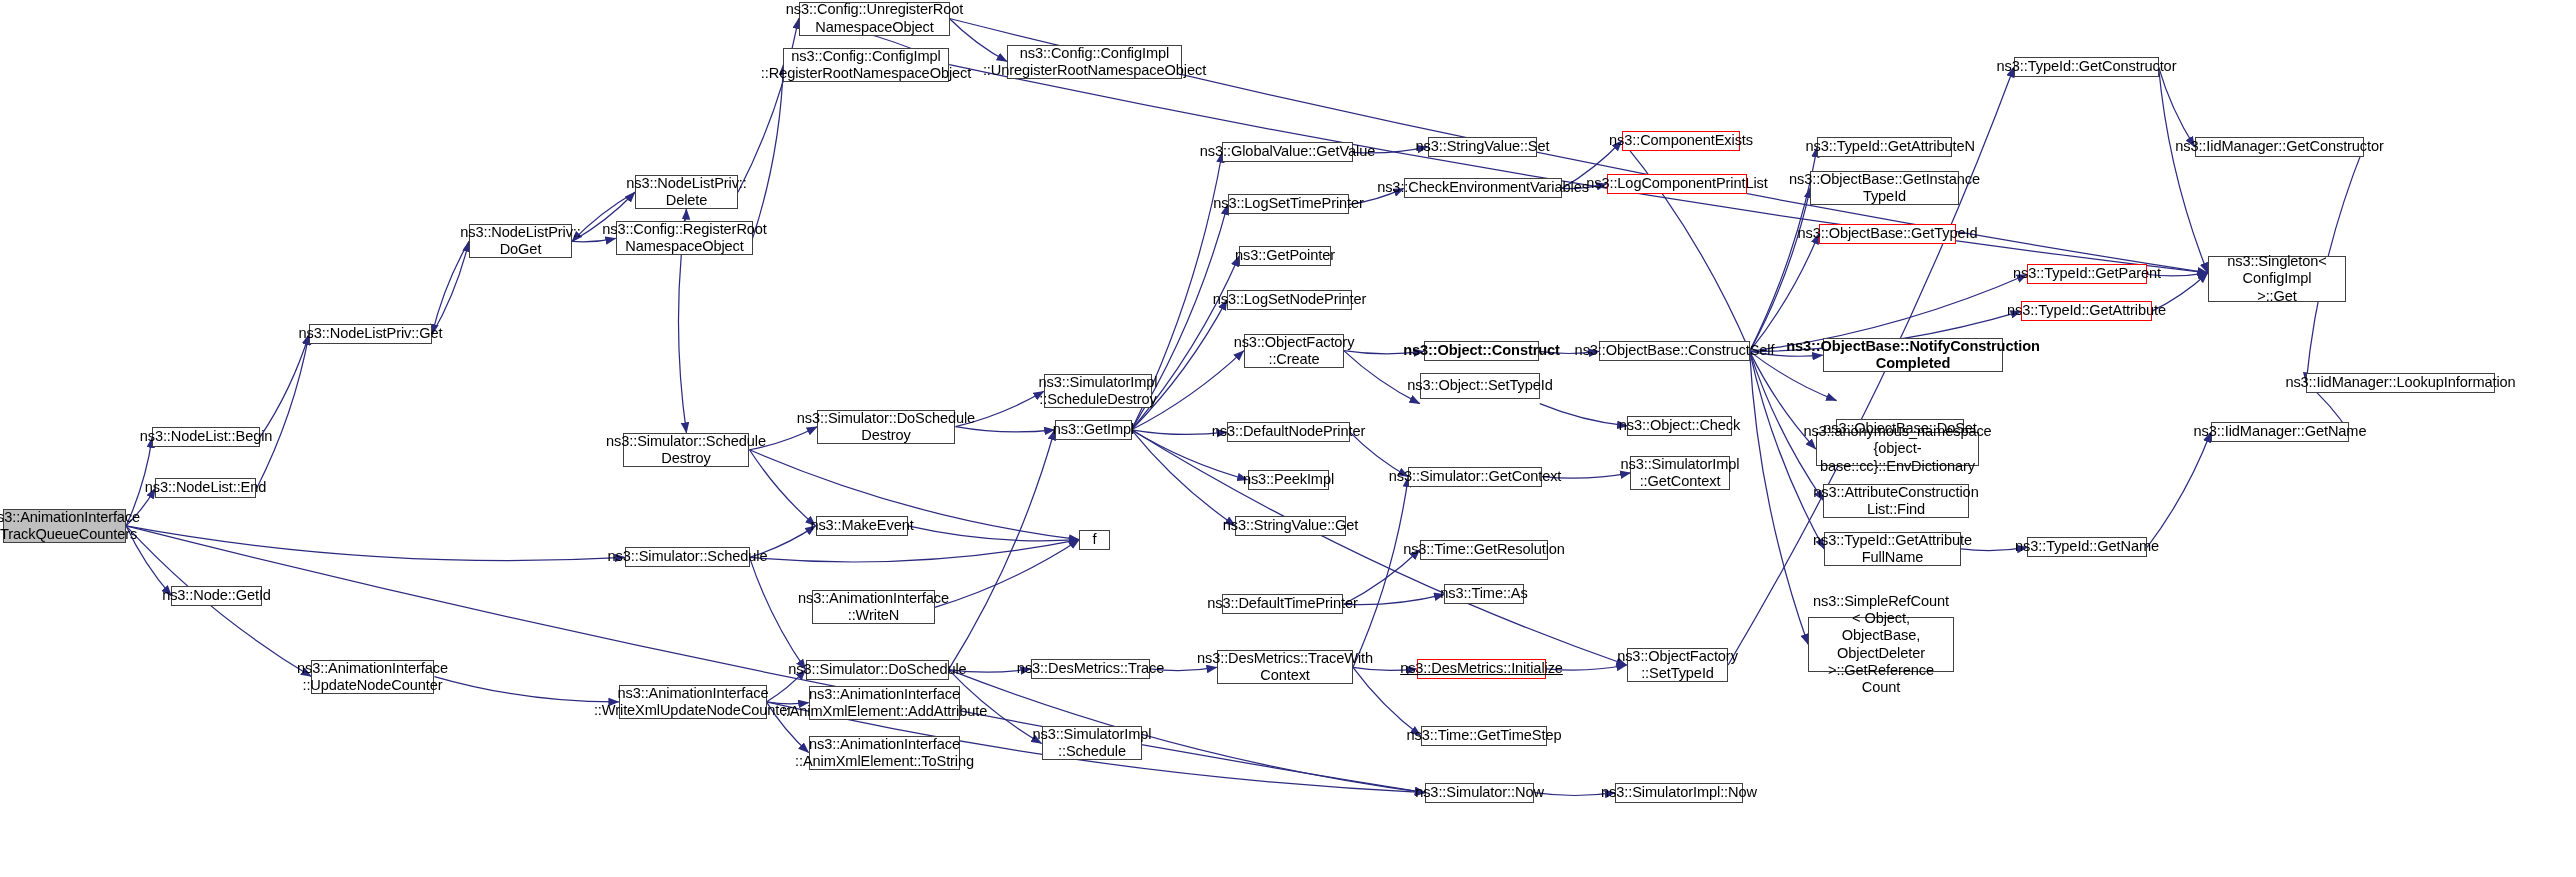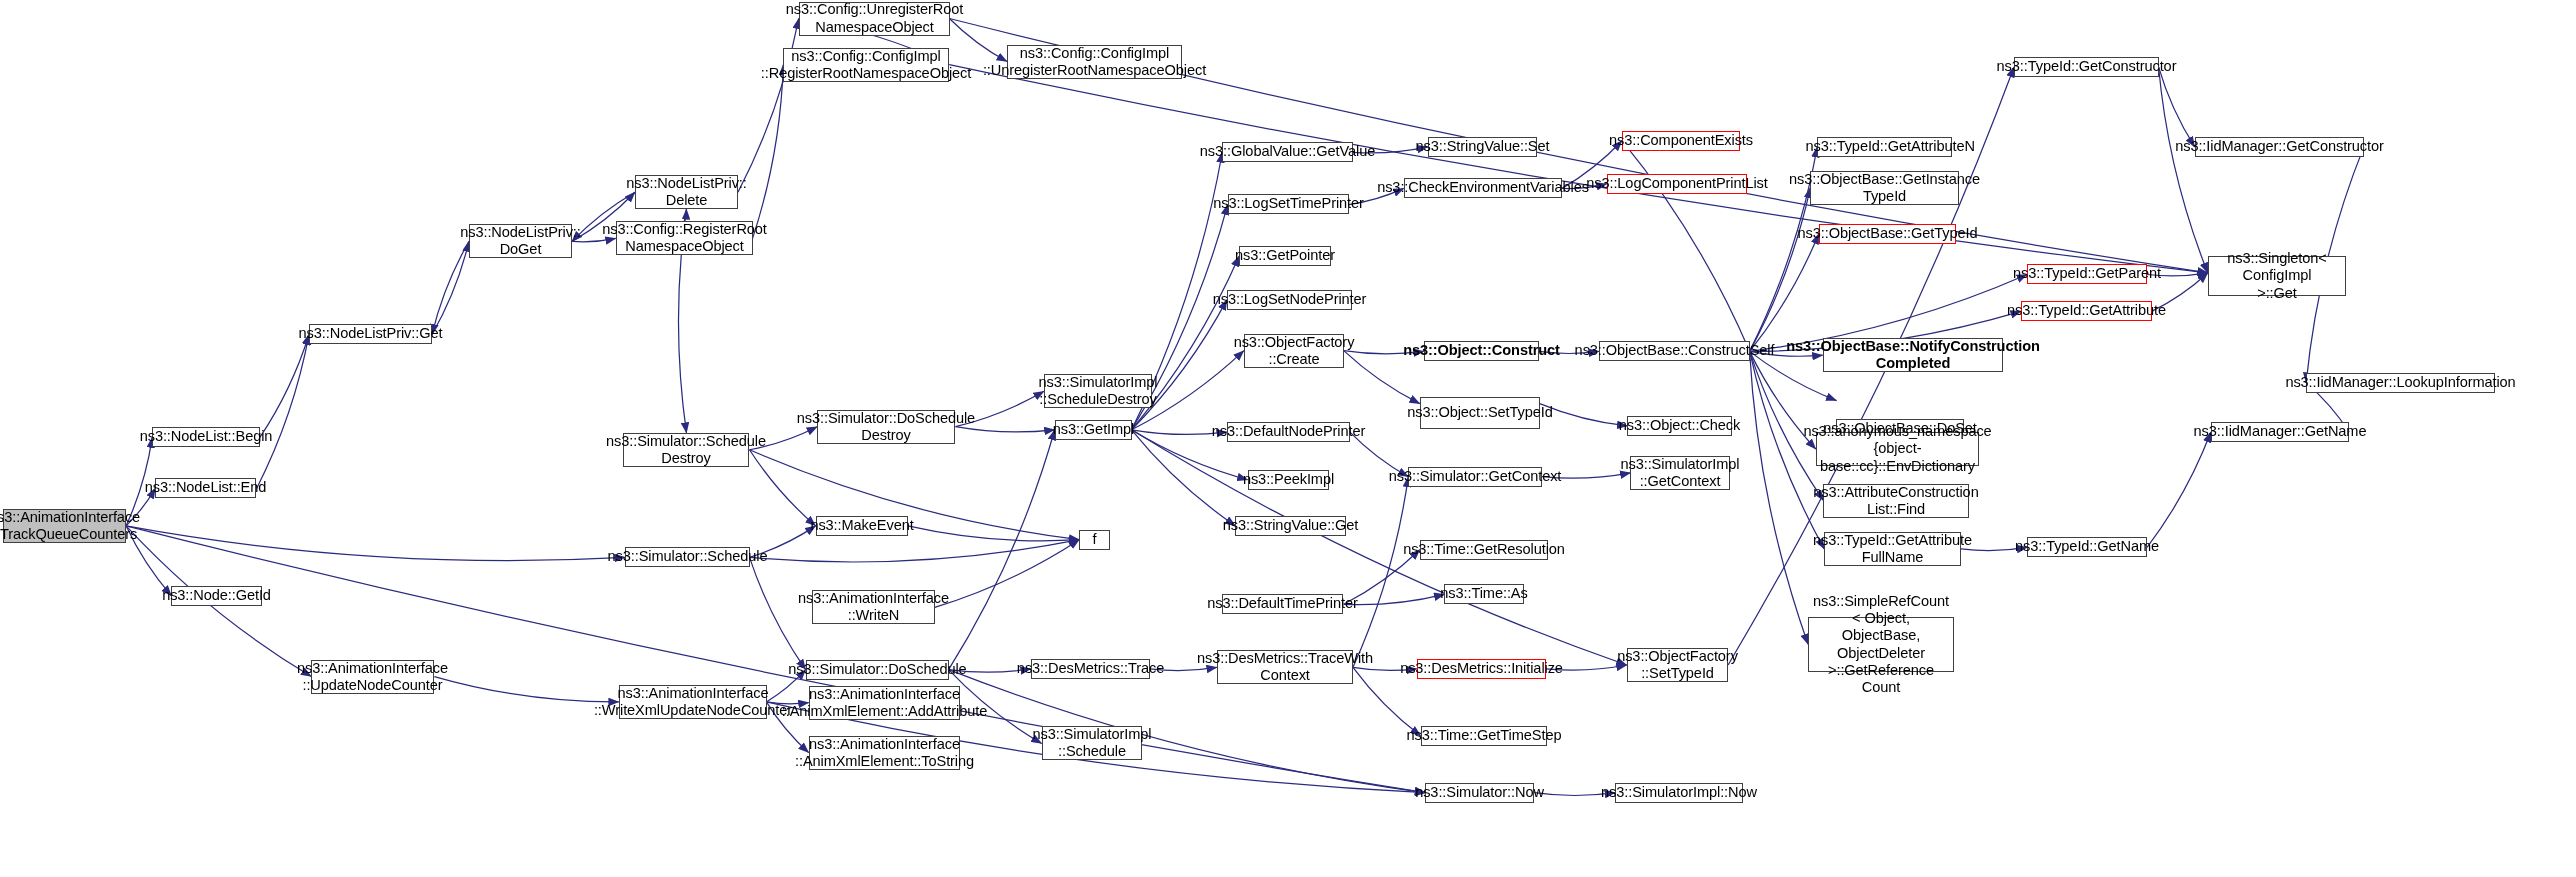--- a/index.html
+++ b/index.html
@@ -183,25 +183,25 @@
 ::Create</div>
       <div class="node" style="left: 1227px; top: 422px; width: 123px; height: 20px;">ns3::DefaultNodePrinter</div>
       <div class="node" style="left: 1248px; top: 470px; width: 81px; height: 20px;">ns3::PeekImpl</div>
       <div class="node" style="left: 1235px; top: 516px; width: 111px; height: 20px;">ns3::StringValue::Get</div>
       <div class="node" style="left: 1222px; top: 594px; width: 121px; height: 20px;">ns3::DefaultTimePrinter</div>
       <div class="node" style="left: 1217px; top: 650px; width: 136px; height: 34px;">ns3::DesMetrics::TraceWith
 Context</div>
       <div class="node" style="left: 1428px; top: 137px; width: 109px; height: 20px;">ns3::StringValue::Set</div>
       <div class="node" style="left: 1404px; top: 178px; width: 158px; height: 20px;">ns3::CheckEnvironmentVariables</div>
       <div class="node" style="left: 1424px; top: 341px; width: 115px; height: 20px; font-weight: bold;">ns3::Object::Construct</div>
-      <div class="node" style="left: 1420px; top: 397px; width: 120px; height: 32px;">ns3::Object::SetTypeId</div>
+      <div class="node" style="left: 1420px; top: 373px; width: 120px; height: 26px;">ns3::Object::SetTypeId</div>
       <div class="node" style="left: 1408px; top: 467px; width: 134px; height: 20px;">ns3::Simulator::GetContext</div>
       <div class="node" style="left: 1420px; top: 540px; width: 128px; height: 20px;">ns3::Time::GetResolution</div>
       <div class="node" style="left: 1444px; top: 584px; width: 80px; height: 20px;">ns3::Time::As</div>
-      <div class="node red" style="left: 1417px; top: 659px; width: 129px; height: 20px;">ns3::DesMetrics::Initialize</div>
+      <div class="node red" style="left: 1417px; top: 659px; width: 129px; height: 20px; text-decoration: underline;">ns3::DesMetrics::Initialize</div>
       <div class="node" style="left: 1421px; top: 726px; width: 126px; height: 20px;">ns3::Time::GetTimeStep</div>
       <div class="node" style="left: 1425px; top: 783px; width: 109px; height: 20px;">ns3::Simulator::Now</div>
       <div class="node red" style="left: 1622px; top: 131px; width: 118px; height: 20px;">ns3::ComponentExists</div>
       <div class="node red" style="left: 1607px; top: 174px; width: 140px; height: 20px;">ns3::LogComponentPrintList</div>
       <div class="node" style="left: 1817px; top: 137px; width: 135px; height: 20px; padding-left: 16px;">ns3::TypeId::GetAttributeN</div>
       <div class="node" style="left: 1810px; top: 171px; width: 149px; height: 34px;">ns3::ObjectBase::GetInstance
 TypeId</div>
       <div class="node red" style="left: 1819px; top: 224px; width: 137px; height: 20px;">ns3::ObjectBase::GetTypeId</div>
       <div class="node" style="left: 1599px; top: 341px; width: 151px; height: 20px;">ns3::ObjectBase::ConstructSelf</div>
       <div class="node" style="left: 1627px; top: 416px; width: 105px; height: 20px;">ns3::Object::Check</div>
@@ -220,20 +220,20 @@
 FullName</div>
       <div class="node" style="left: 1808px; top: 617px; width: 146px; height: 55px;">ns3::SimpleRefCount
 &lt; Object, ObjectBase,
 ObjectDeleter &gt;::GetReference
 Count</div>
       <div class="node" style="left: 2014px; top: 57px; width: 145px; height: 20px;">ns3::TypeId::GetConstructor</div>
       <div class="node red" style="left: 2027px; top: 264px; width: 120px; height: 20px;">ns3::TypeId::GetParent</div>
       <div class="node red" style="left: 2021px; top: 301px; width: 131px; height: 20px;">ns3::TypeId::GetAttribute</div>
       <div class="node" style="left: 2027px; top: 537px; width: 120px; height: 20px;">ns3::TypeId::GetName</div>
       <div class="node" style="left: 2195px; top: 137px; width: 169px; height: 20px;">ns3::IidManager::GetConstructor</div>
-      <div class="node" style="left: 2208px; top: 256px; width: 138px; height: 40px;">ns3::Singleton&lt; ConfigImpl
+      <div class="node" style="left: 2208px; top: 256px; width: 138px; height: 46px;">ns3::Singleton&lt; ConfigImpl
 &gt;::Get</div>
       <div class="node" style="left: 2211px; top: 422px; width: 138px; height: 20px;">ns3::IidManager::GetName</div>
       <div class="node" style="left: 2306px; top: 373px; width: 189px; height: 20px;">ns3::IidManager::LookupInformation</div>
       <div class="node" style="left: 1615px; top: 783px; width: 128px; height: 20px; text-align: center;">ns3::SimulatorImpl::Now</div>
     </div>
 </div>
 
 
 </body></html>

